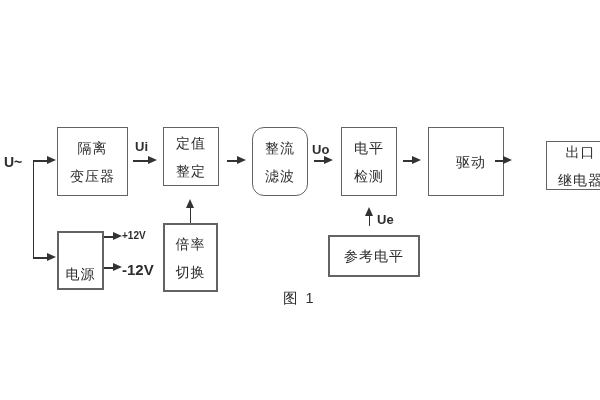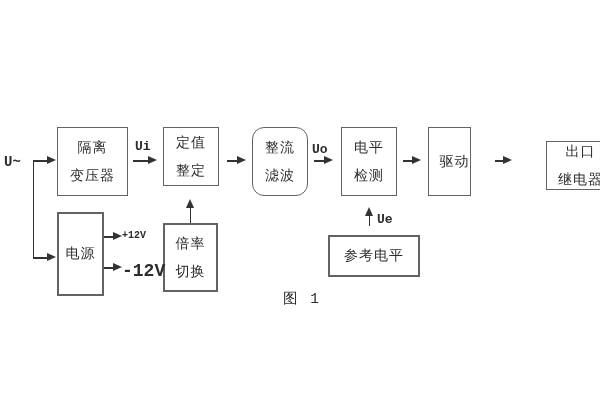--- a/index.html
+++ b/index.html
@@ -4,21 +4,21 @@
 <style>
   :root{
     --line:#333333;
     --border:#636363;
     --text:#2d2d2d;
     --bg:#ffffff;
   }
   html,body{margin:0;padding:0;background:var(--bg);}
   .canvas{
     position:relative;width:600px;height:400px;background:var(--bg);
-    font-family:Liberation Mono, monospace;overflow:hidden;
+    font-family:Liberation Sans, sans-serif;overflow:hidden;
   }
   .box{
     position:absolute;border:1.5px solid var(--border);background:var(--bg);
     display:flex;flex-direction:column;align-items:center;justify-content:center;
     font-size:14px;color:var(--text);letter-spacing:1px;text-align:center;
     box-sizing:border-box;
   }
   .box.thick{border-width:2px;}
   .box .ln{display:block;line-height:28px;white-space:nowrap;}
   .hline{position:absolute;height:1.5px;background:var(--line);}
@@ -48,30 +48,30 @@
   <div class="box" style="left:252px;top:127px;width:56px;height:69px;border-radius:12px;">
     <span class="ln">整流</span>
     <span class="ln">滤波</span>
   </div>
 
   <div class="box" style="left:341px;top:127px;width:56px;height:69px;">
     <span class="ln">电平</span>
     <span class="ln">检测</span>
   </div>
 
-  <div class="box" style="left:428px;top:127px;width:43px;height:69px;padding-left:10px;">
+  <div class="box" style="left:428px;top:127px;width:76px;height:69px;padding-left:10px;">
     <span class="ln">驱动</span>
   </div>
 
   <div class="box" style="left:546px;top:127px;width:69px;height:49px;margin-top:14px;">
     <span class="ln">出口</span>
     <span class="ln">继电器</span>
   </div>
 
-  <div class="box thick" style="left:57px;top:212px;width:47px;height:84px;">
+  <div class="box thick" style="left:57px;top:231px;width:47px;height:59px;justify-content:flex-end;">
     <span class="ln">电源</span>
   </div>
 
   <div class="box thick" style="left:163px;top:223px;width:55px;height:69px;">
     <span class="ln">倍率</span>
     <span class="ln">切换</span>
   </div>
 
   <div class="box thick" style="left:328px;top:235px;width:92px;height:42px;">
     <span class="ln">参考电平</span>
@@ -107,17 +107,17 @@
   <div class="arrow-up" style="left:185.5px;top:199px;"></div>
 
   <div class="vline" style="left:368.5px;top:216px;height:10px;"></div>
   <div class="arrow-up" style="left:364.5px;top:207px;"></div>
 
   <div class="lbl" style="left:4px;top:154px;font-size:14px;">U~</div>
   <div class="lbl" style="left:135px;top:139px;">Ui</div>
   <div class="lbl" style="left:312px;top:142px;">Uo</div>
   <div class="lbl" style="left:377px;top:212px;">Ue</div>
   <div class="lbl" style="left:122px;top:230px;font-size:10px;">+12V</div>
-  <div class="lbl" style="left:122px;top:261px;font-size:18px;">-12V</div>
+  <div class="lbl" style="left:122px;top:261px;font-size:15px;">-12V</div>
 
   <div class="caption">图 1</div>
 
 </div>
 
 </body></html>

